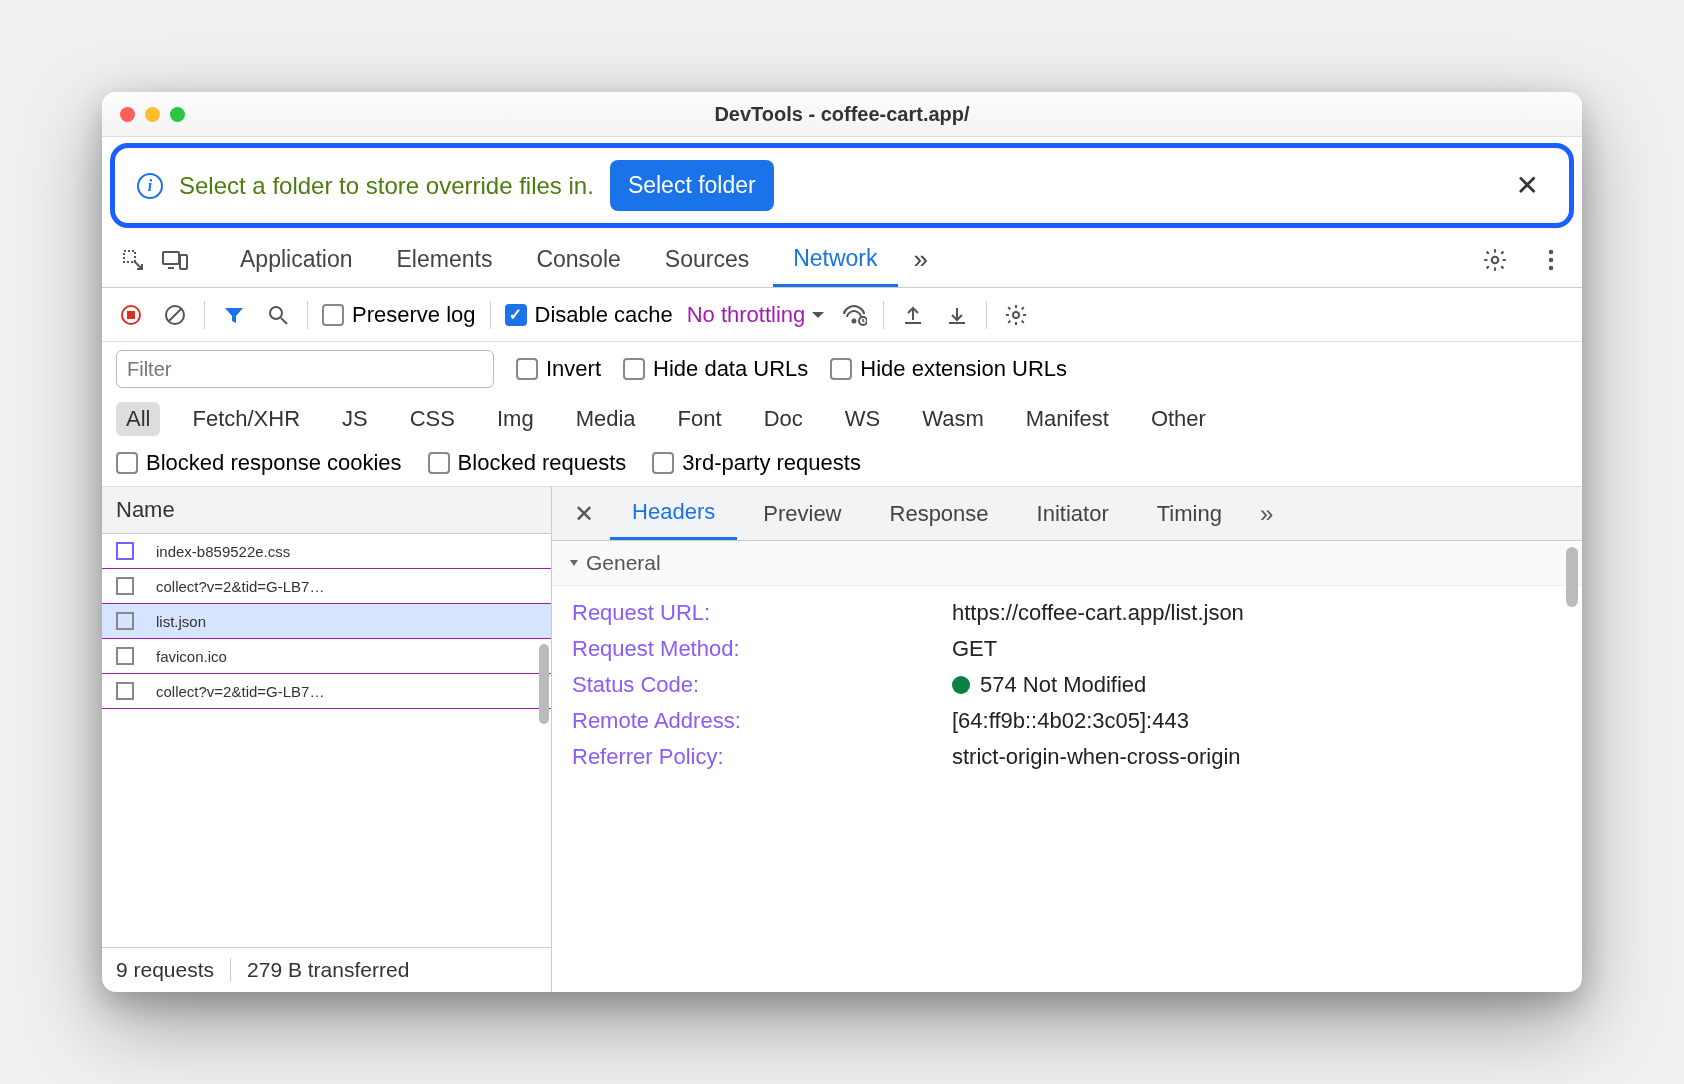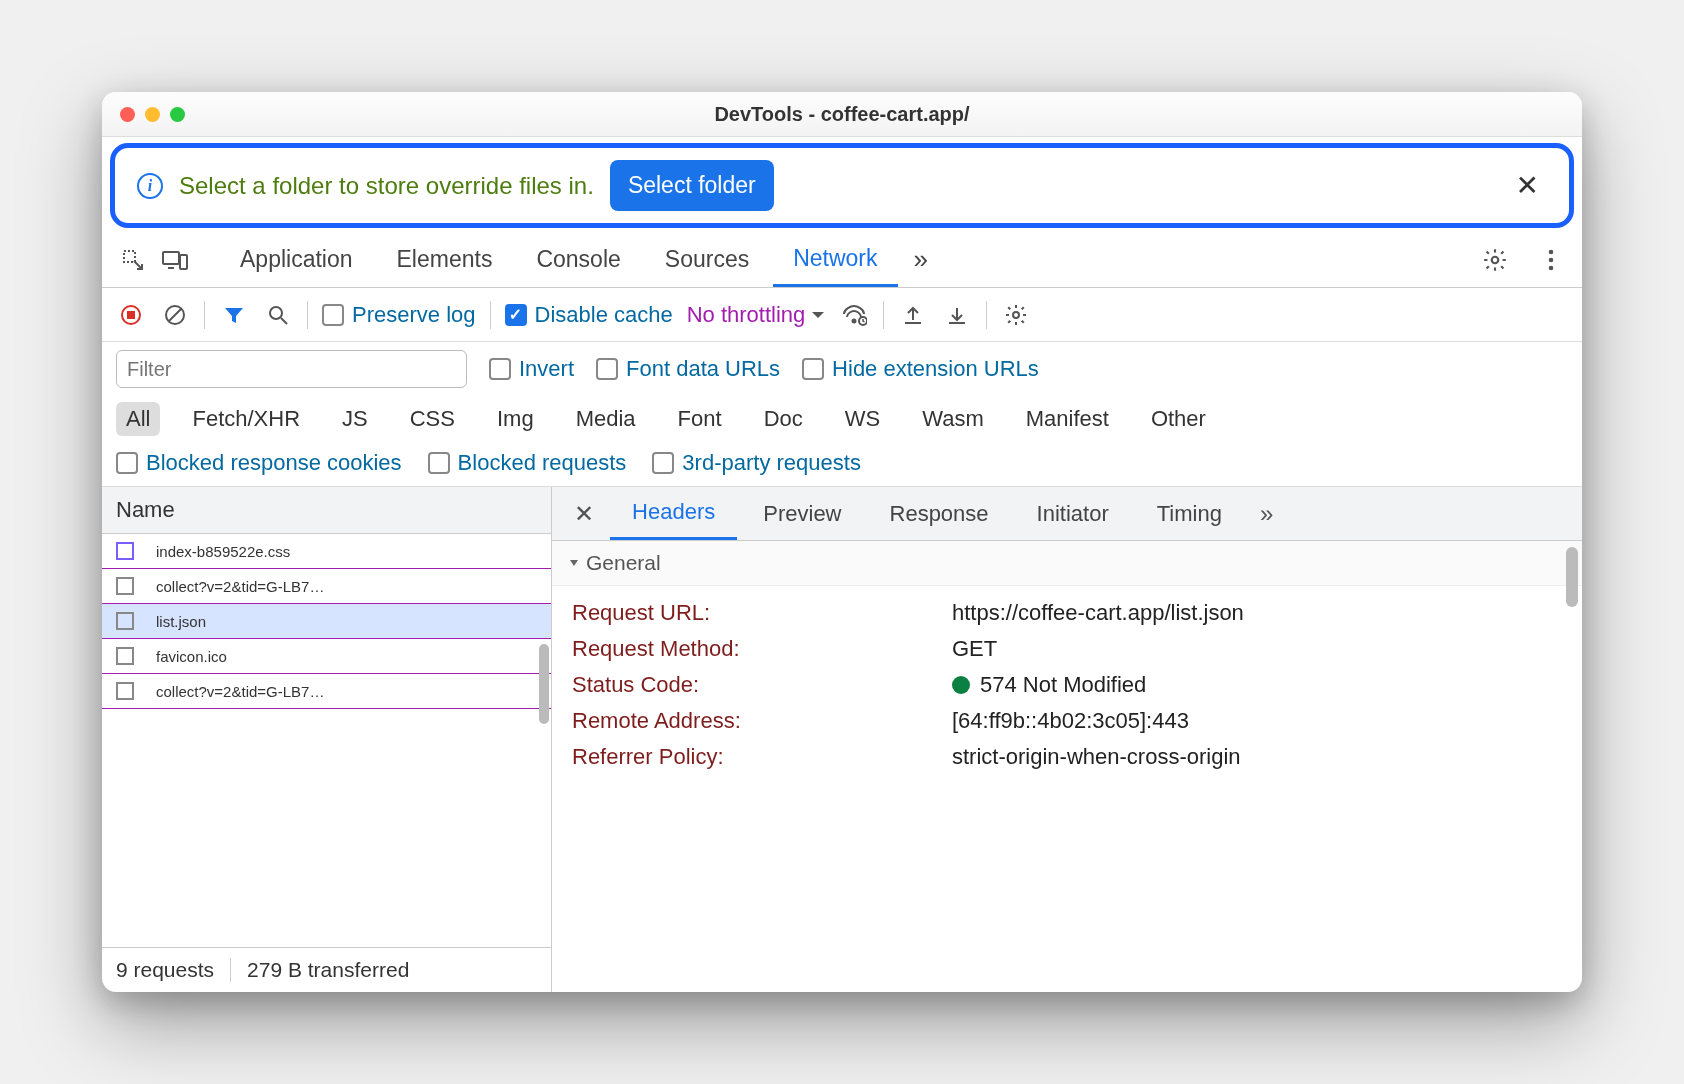--- a/index.html
+++ b/index.html
@@ -24,26 +24,26 @@
 .tab.active { color:#1a73e8; border-bottom:3px solid #1a73e8; }
 .tabs .more { font-size:26px; color:#444; padding:0 12px; cursor:pointer; }
 .tabs .right { margin-left:auto; display:flex; gap:18px; align-items:center; }
 
 .toolbar { display:flex; align-items:center; padding:8px 14px; gap:14px; border-bottom:1px solid #ddd; height:54px; }
 .toolbar .sep { width:1px; height:28px; background:#ccc; }
 .ticon { width:30px; height:30px; display:flex; align-items:center; justify-content:center; cursor:pointer; color:#555; }
 .cb { width:22px; height:22px; border:2px solid #888; border-radius:4px; display:inline-flex; align-items:center; justify-content:center; cursor:pointer; flex-shrink:0; }
 .cb.checked { background:#1a73e8; border-color:#1a73e8; color:#fff; }
 .cb.checked::after { content:"✓"; font-size:16px; font-weight:bold; }
-.lbl { font-size:22px; color:#0369a1; }
+.lbl { font-size:22px; color:#000000; }
 .cbgroup { display:flex; align-items:center; gap:8px; }
 .throttle { font-size:22px; color:#a21caf; display:flex; align-items:center; gap:6px; cursor:pointer; }
 
 .filterrow { display:flex; align-items:center; padding:8px 14px; gap:22px; border-bottom:0; flex-wrap:wrap; }
-.filter-input { width:351px; height:38px; border:1px solid #bbb; border-radius:6px; padding:0 10px; font-size:20px; color:#888; }
+.filter-input { width:378px; height:38px; border:1px solid #bbb; border-radius:6px; padding:0 10px; font-size:20px; color:#888; }
 
 .typesrow { display:flex; align-items:center; padding:6px 14px 8px; gap:22px; flex-wrap:wrap; }
 .pill { font-size:22px; color:#333; padding:4px 10px; border-radius:6px; cursor:pointer; }
 .pill.active { background:#ddd; }
 
 .blockedrow { display:flex; align-items:center; padding:6px 14px 10px; gap:26px; border-bottom:1px solid #ddd; }
 
 .main { flex:1; display:flex; overflow:hidden; }
 .reqlist { width:450px; border-right:1px solid #ccc; display:flex; flex-direction:column; }
 .reqhead { padding:10px 14px; font-size:22px; color:#333; background:#f1f3f4; border-bottom:1px solid #ccc; }
@@ -59,21 +59,21 @@
 .scrollthumb { position:absolute; right:2px; top:110px; width:10px; height:80px; background:#bbb; border-radius:5px; }
 
 .detail { flex:1; display:flex; flex-direction:column; overflow:hidden; position:relative; }
 .detailtabs { display:flex; align-items:center; border-bottom:1px solid #ccc; padding:0 10px; height:54px; gap:4px; background:#f1f3f4; }
 .detailtabs .dx { font-size:24px; padding:0 12px; cursor:pointer; color:#555; }
 .dtab { padding:0 22px; font-size:22px; color:#444; height:100%; display:flex; align-items:center; cursor:pointer; }
 .dtab.active { color:#1a73e8; border-bottom:3px solid #1a73e8; }
 
 .section { padding:10px 16px; font-size:21px; color:#555; background:#fafafa; border-bottom:1px solid #eee; display:flex; align-items:center; gap:6px; cursor:pointer; }
 .kv { display:grid; grid-template-columns: 360px 1fr; gap:10px 20px; padding:14px 20px; font-size:22px; color:#222; }
-.kv .k { color:#7f1d1d; }
+.kv .k { color:#8b5cf6; }
 .kv .v { color:#222; display:flex; align-items:center; gap:10px; }
 .statusdot { width:18px; height:18px; border-radius:50%; background:#0b8043; display:inline-block; }
 .dscroll { position:absolute; right:4px; top:60px; width:12px; height:60px; background:#bbb; border-radius:6px; }
 
 svg { display:block; }
 </style>
 </head>
 <body>
 
 <div class="window">
@@ -204,21 +204,21 @@
   </div>
 
   <div class="filterrow">
     <input class="filter-input" placeholder="Filter" style="">
     <div class="cbgroup">
         <span class="cb"></span>
         <span class="lbl">Invert</span>
       </div>
     <div class="cbgroup">
         <span class="cb"></span>
-        <span class="lbl">Font data URLs</span>
+        <span class="lbl">Hide data URLs</span>
       </div>
     <div class="cbgroup">
         <span class="cb"></span>
         <span class="lbl">Hide extension URLs</span>
       </div>
   </div>
 
   <div class="typesrow">
     <span class="pill active">All</span>
     <span class="pill">Fetch/XHR</span>

